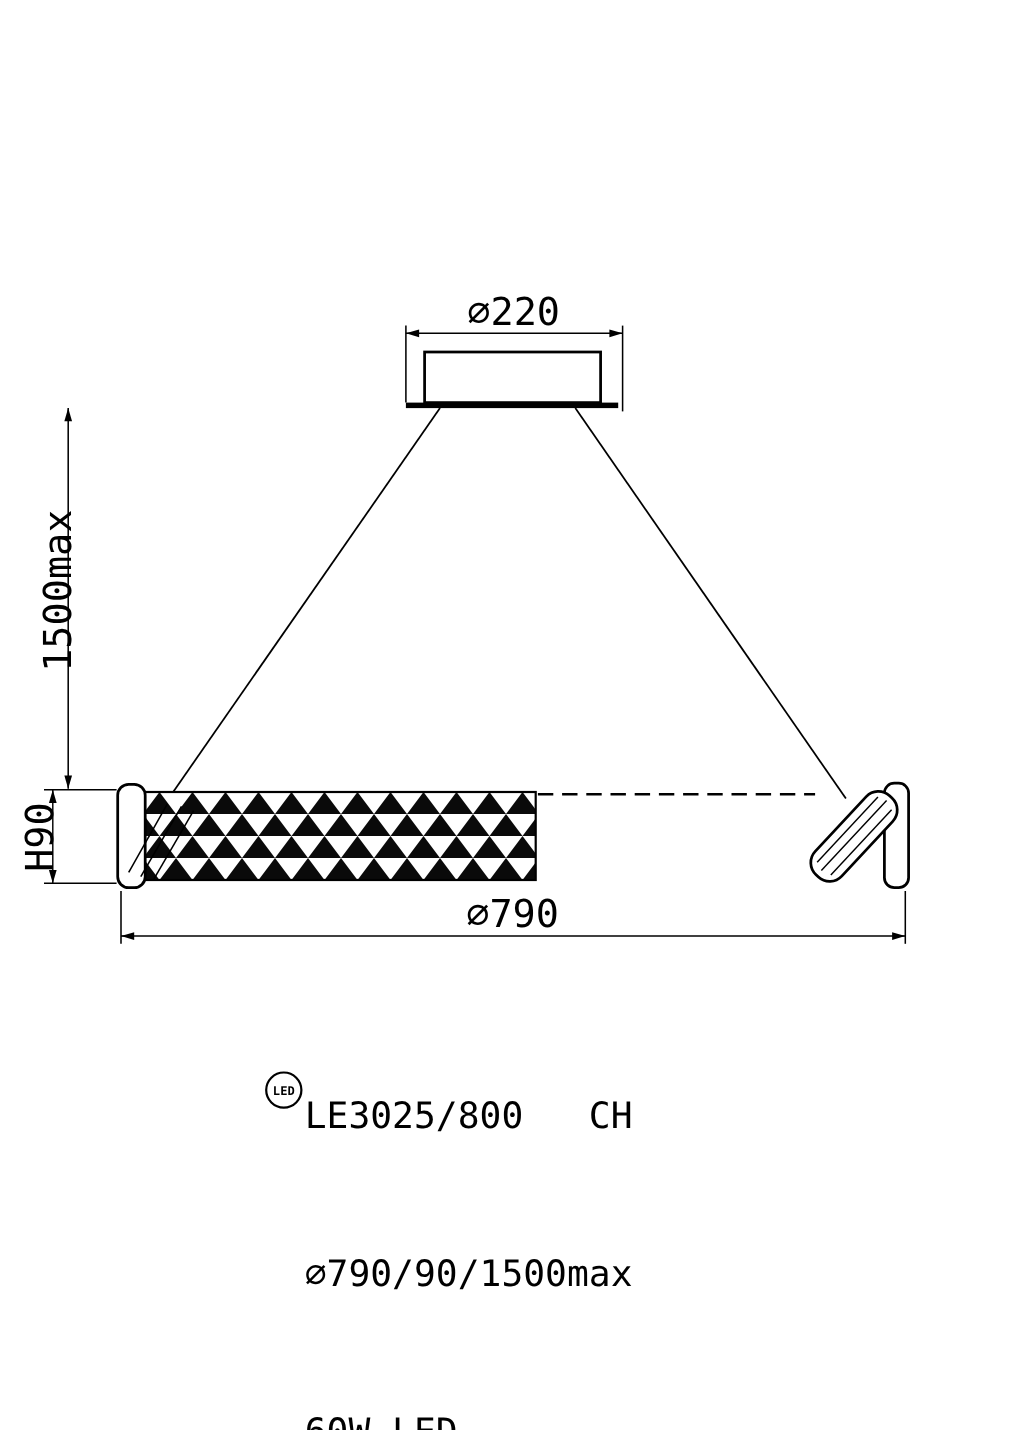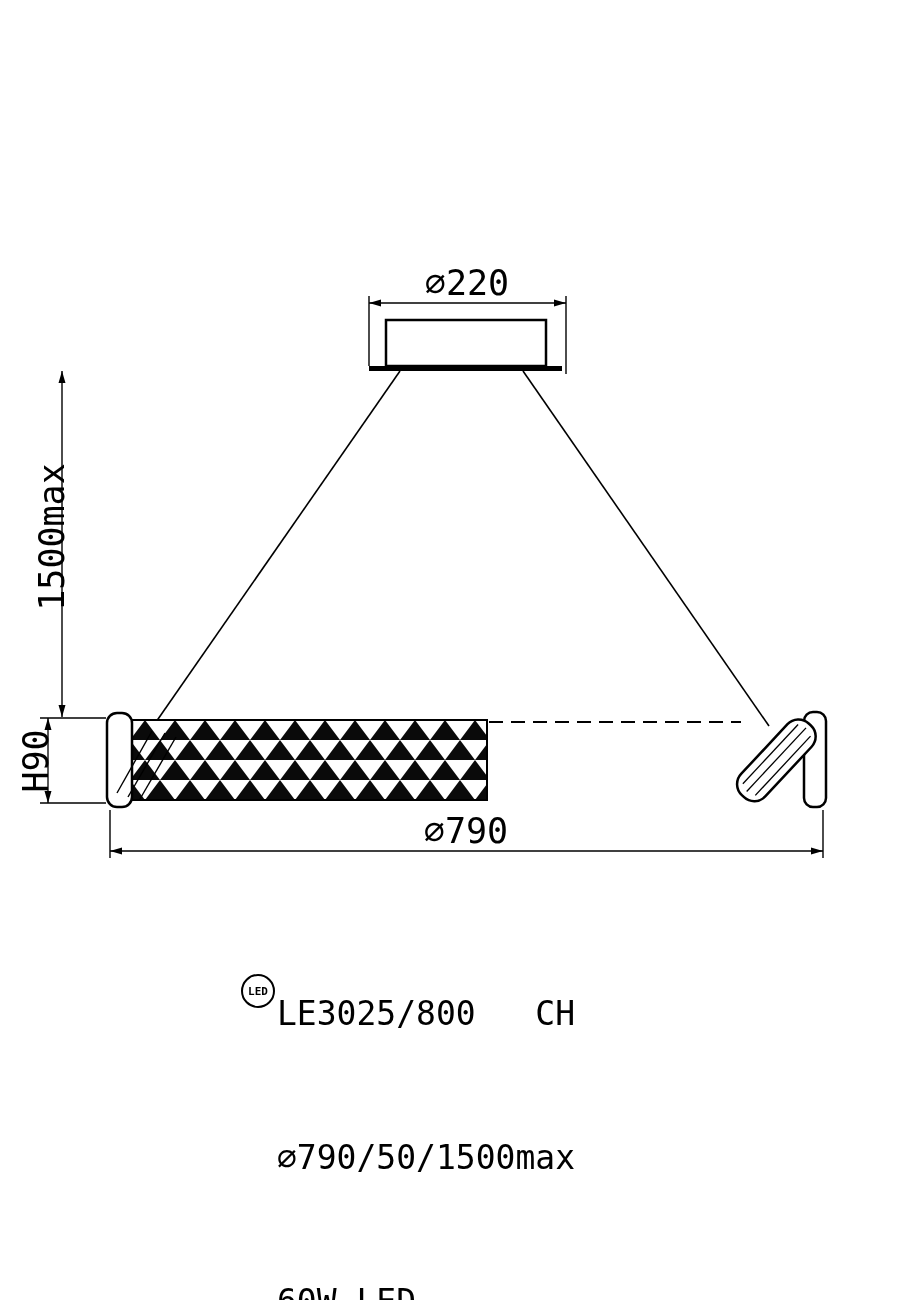--- a/index.html
+++ b/index.html
@@ -108,21 +108,21 @@
     <g stroke="#000" stroke-width="1.4">
       <line x1="110" y1="810" x2="110" y2="858"></line>
       <line x1="823" y1="810" x2="823" y2="858"></line>
       <line x1="110" y1="851" x2="823" y2="851" marker-start="url(#arr)" marker-end="url(#arr)"></line>
     </g>
     <text class="dim-label" x="466" y="843" text-anchor="middle">⌀790</text>
   </svg>
 
   <div class="specs">
     <div class="spec-line">LE3025/800   CH</div>
-    <div class="spec-line">⌀790/50/1500max</div>
+    <div class="spec-line">⌀790/90/1500max</div>
     <div class="spec-line">60W LED</div>
     
     
   </div>
 
   <div class="led-badge">
     <span>LED</span>
   </div>
 
 </div>

